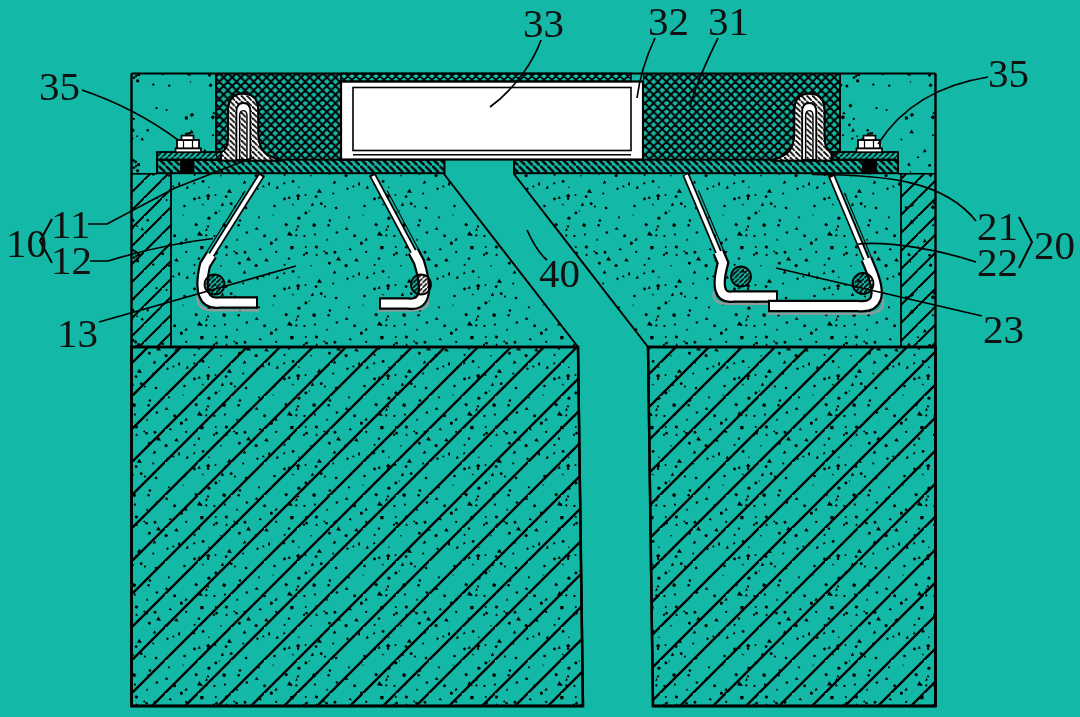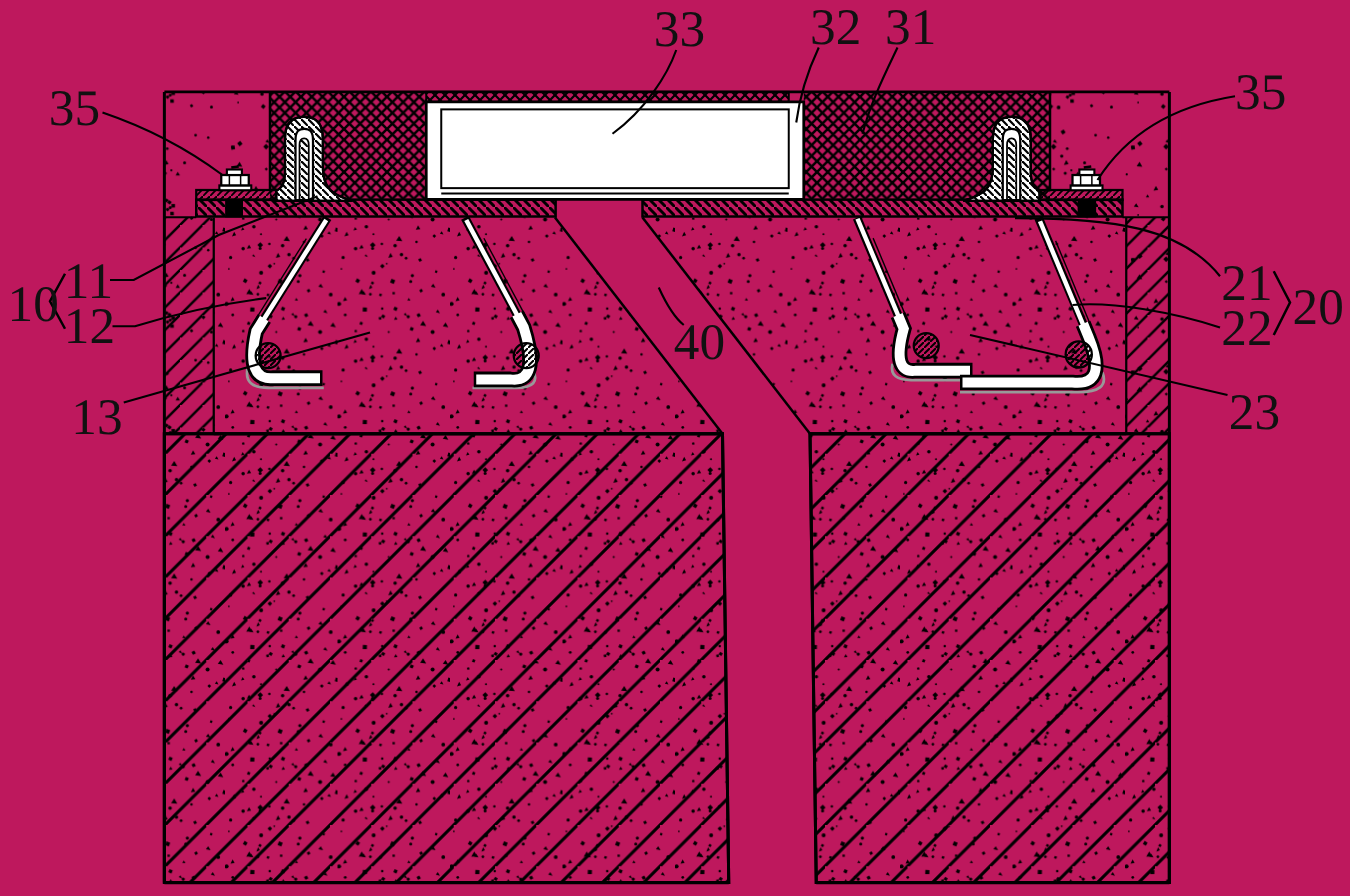--- a/index.html
+++ b/index.html
@@ -1,15 +1,15 @@
 <!DOCTYPE html>
 <html><head><meta charset="utf-8">
 <style>
 html,body{margin:0;padding:0;background:#fff;}
-.wrap{position:relative;width:1080px;height:717px;background:#be185d;overflow:hidden;}
+.wrap{position:relative;width:1080px;height:717px;background:#14b8a6;overflow:hidden;}
 svg{position:absolute;left:0;top:0;}
 text{font-family:"Liberation Serif",serif;font-size:41px;fill:#111;}
 </style></head>
 <body>
 <div class="wrap">
 <svg width="1080" height="717" viewBox="0 0 1080 717">
 <defs>
 <pattern id="h45" width="33" height="33" patternUnits="userSpaceOnUse">
   <path d="M-8,41 L41,-8 M-8,74 L74,-8" stroke="#000" stroke-width="2.4" fill="none"></path>
 </pattern>

